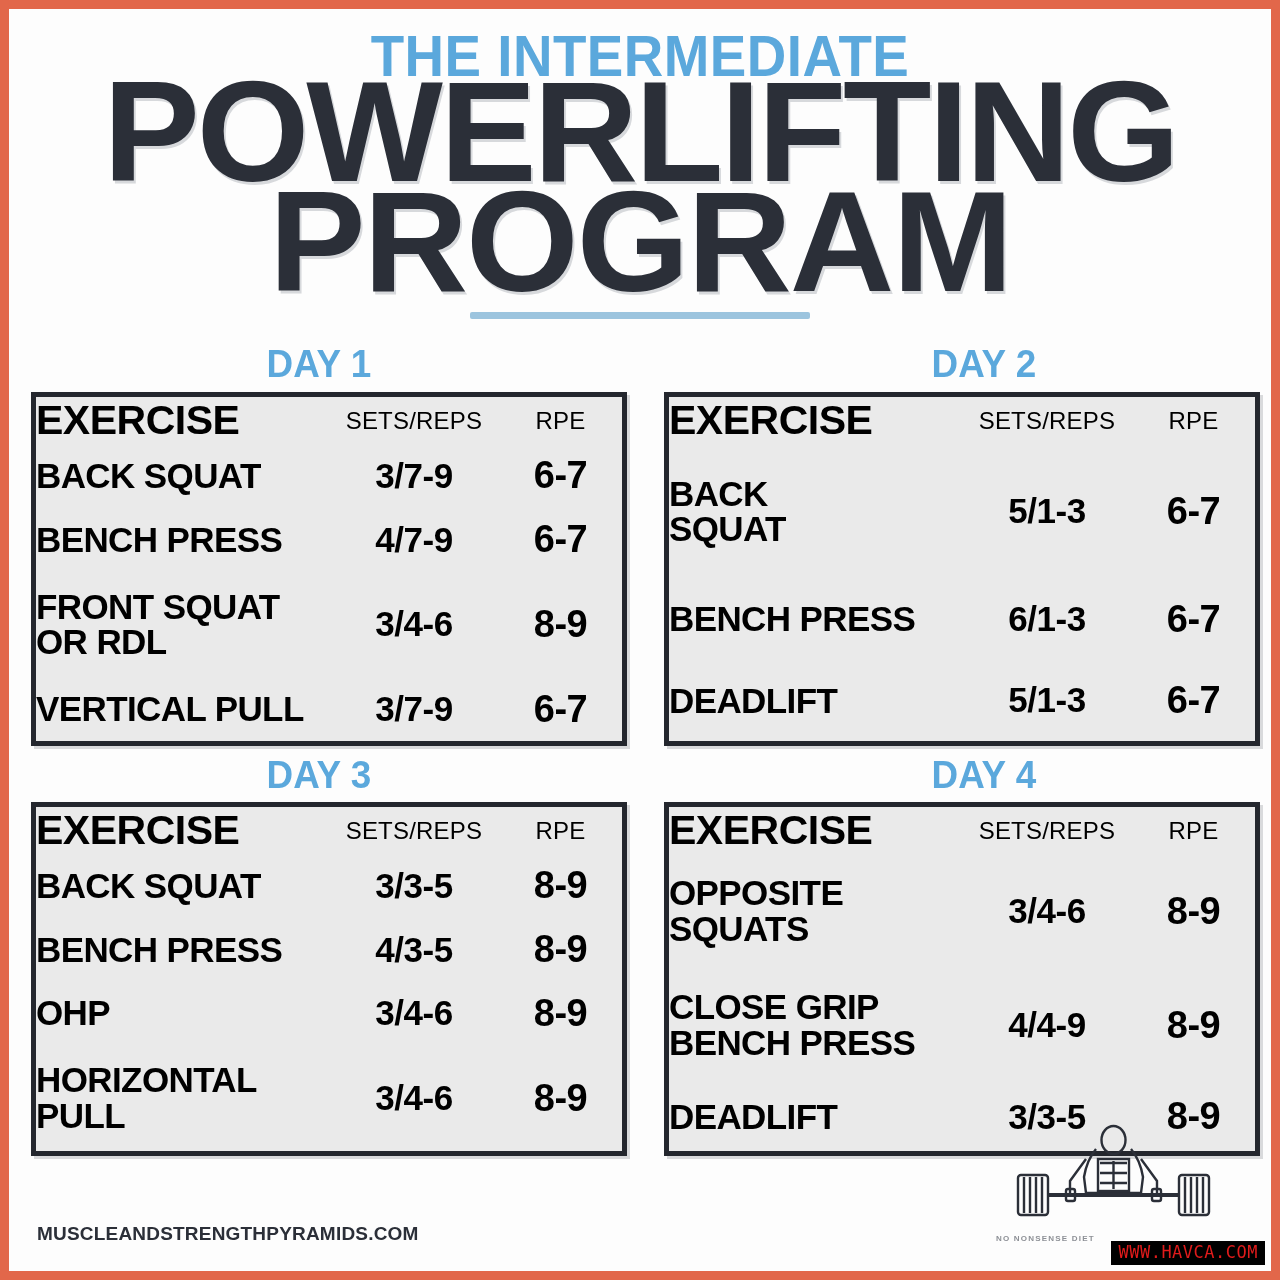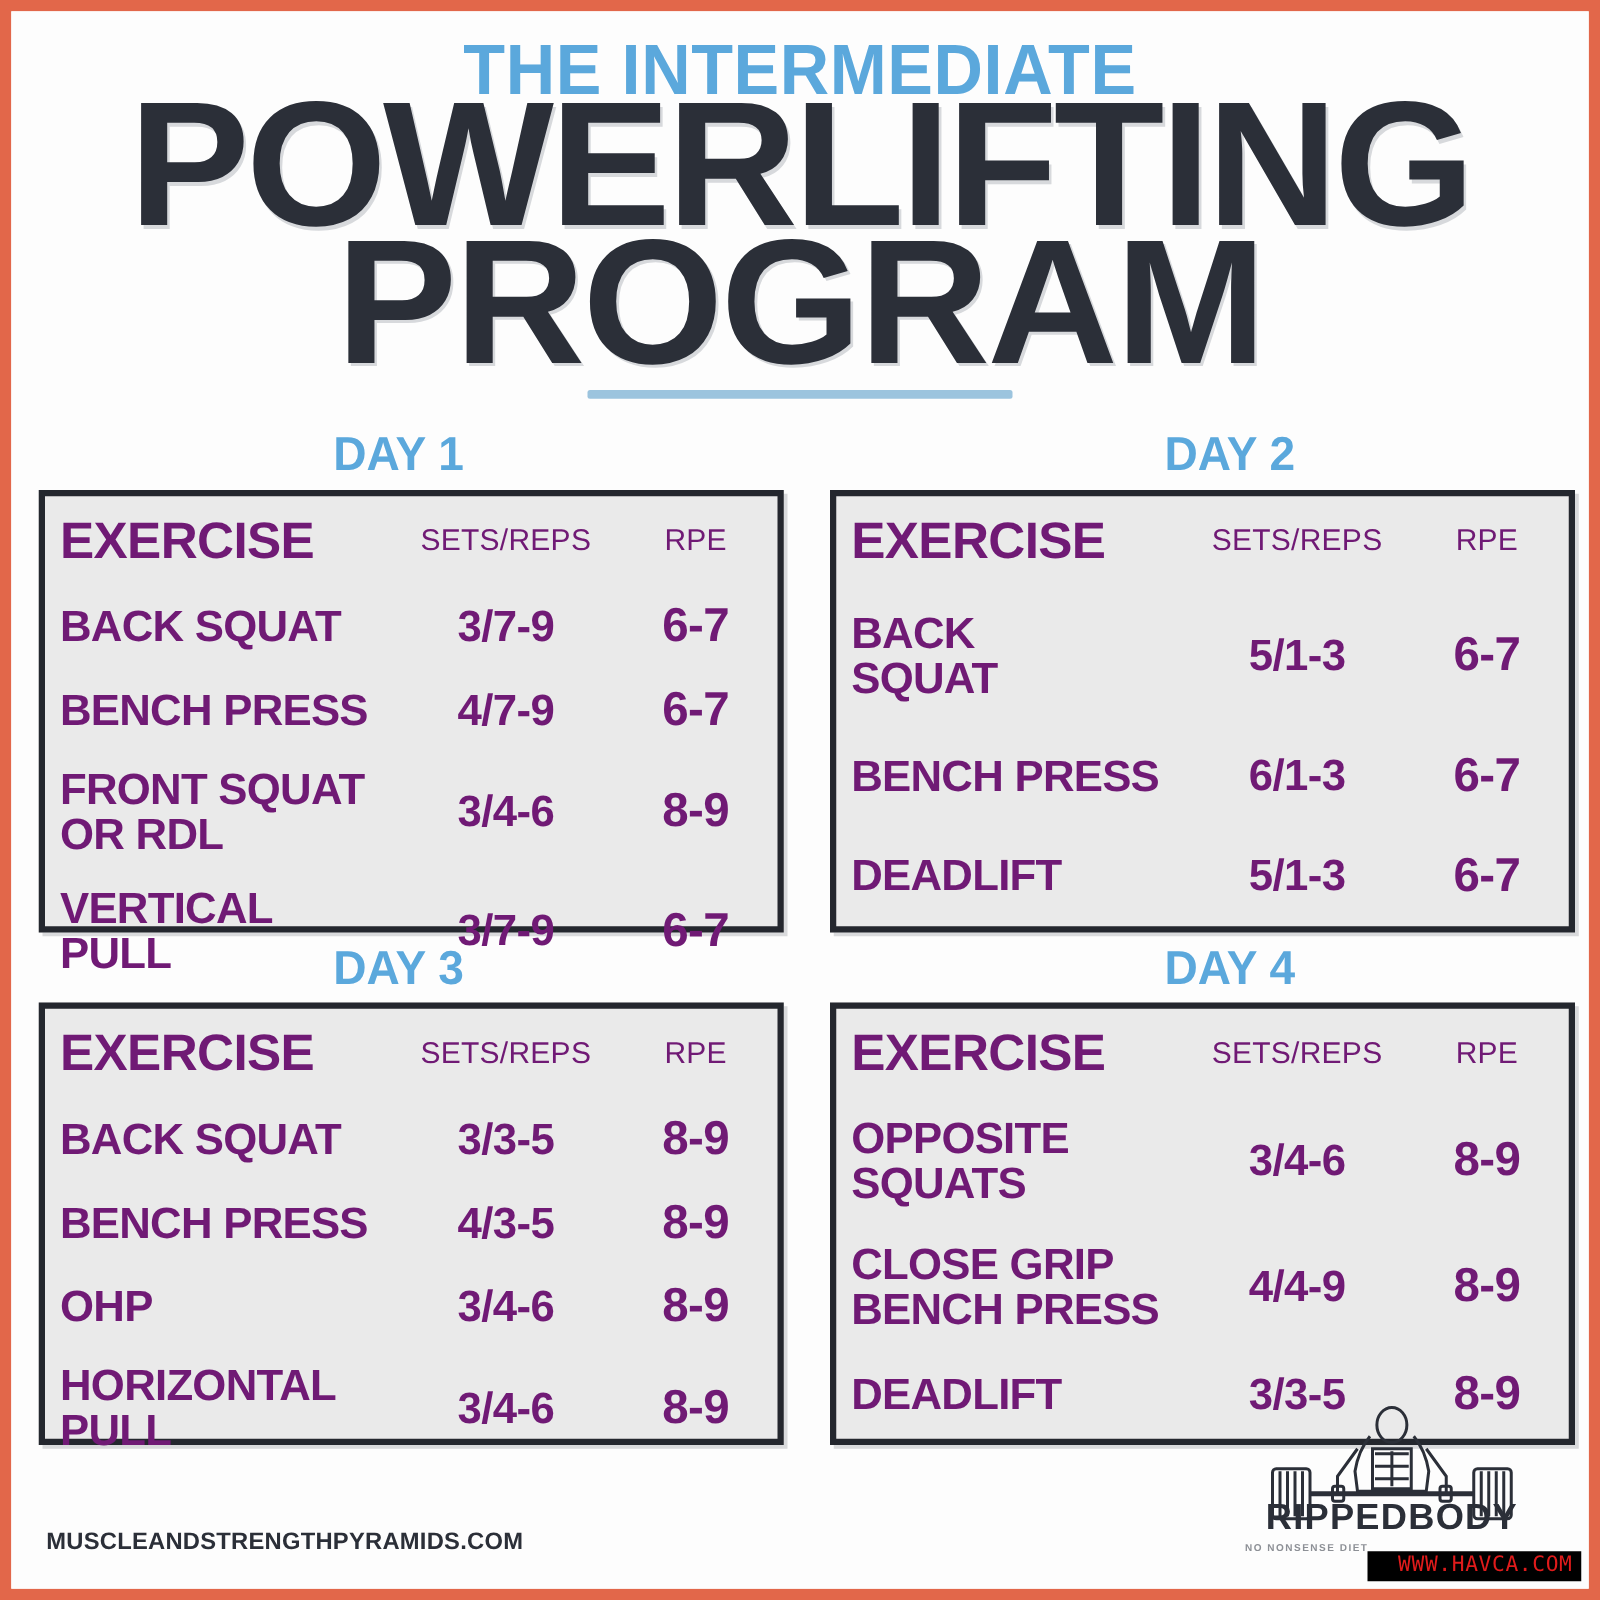--- a/index.html
+++ b/index.html
@@ -103,23 +103,23 @@
     box-sizing: border-box;
     box-shadow: 3px 3px 0 rgba(150,152,158,0.35);
   }
   table.wk {
     width: 100%;
     height: 100%;
     border-collapse: collapse;
     table-layout: fixed;
   }
   table.wk th, table.wk td {
-    padding: 12px;
+    padding: 0;
     vertical-align: middle;
-    color: #701a75;
+    color: #000000;
   }
   th.c-ex, td.c-ex { width: 50%; text-align: left;   padding-left: 22px; }
   th.c-sr, td.c-sr { width: 29%; text-align: center; }
   th.c-rp, td.c-rp { width: 21%; text-align: center; }
 
   th.c-ex {
     font-size: 41px;
     font-weight: 700;
     letter-spacing: -0.5px;
     padding-top: 6px;
@@ -187,21 +187,21 @@
   }
   .watermark {
     position: absolute;
     right: 6px;
     bottom: 6px;
     background: #000000;
     color: #e01b1b;
     font-family: "DejaVu Sans Mono", monospace;
     font-size: 17px;
     letter-spacing: 0.5px;
-    padding: 2px 7px 3px 24px;
+    padding: 2px 7px 3px 7px;
     line-height: 1.1;
   }
 </style>
 </head>
 <body>
 
 <div id="poster">
   <div class="inner">
 
     <div class="kicker">THE INTERMEDIATE</div>
@@ -361,20 +361,19 @@
           <rect x="70" y="66" width="9" height="12" rx="2"></rect>
           <rect x="156" y="66" width="9" height="12" rx="2"></rect>
 
           <rect x="22" y="52" width="30" height="40" rx="3"></rect>
           <path d="M28 54 L28 90 M34 54 L34 90 M40 54 L40 90 M46 54 L46 90"></path>
 
           <rect x="183" y="52" width="30" height="40" rx="3"></rect>
           <path d="M189 54 L189 90 M195 54 L195 90 M201 54 L201 90 M207 54 L207 90"></path>
         </g>
       </svg>
-      <div class="logo-word">RIPPEDBODY</div>
       <div class="logo-tag">NO NONSENSE DIET</div>
     </div>
 
     <div class="watermark">WWW.HAVCA.COM</div>
 
   </div>
 </div>
 
 </body></html>

